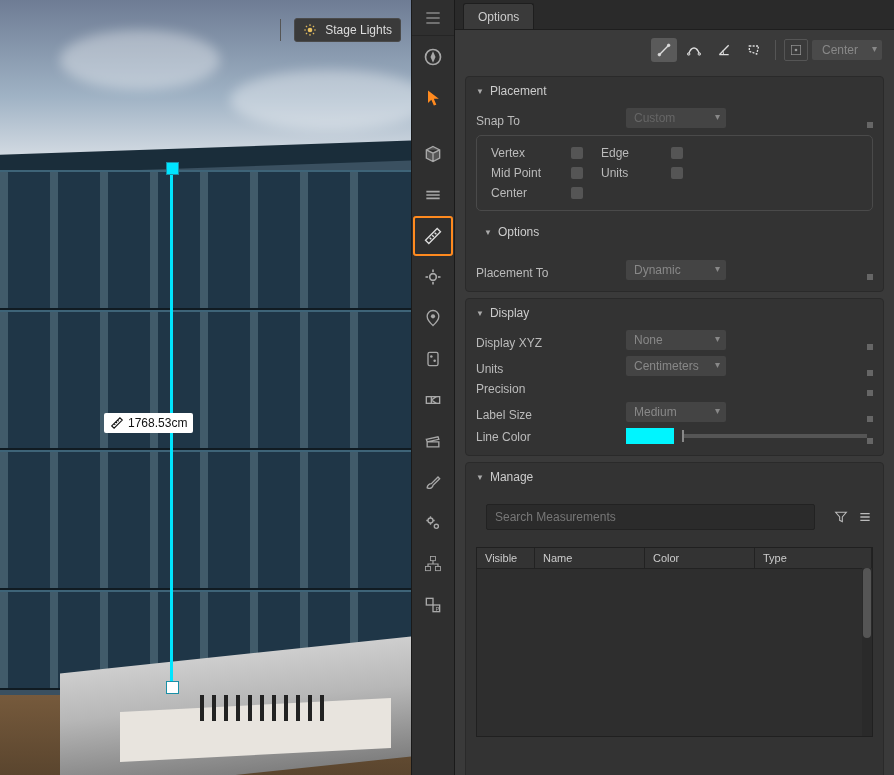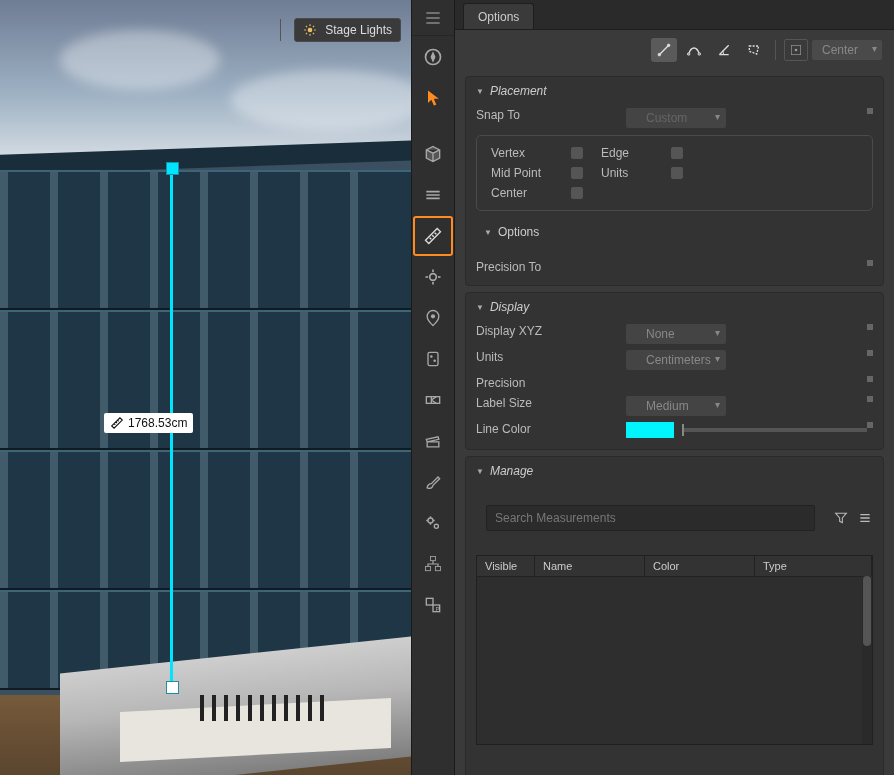--- a/index.html
+++ b/index.html
@@ -50,41 +50,41 @@
   .rtoolbar { height:40px; display:flex; align-items:center; justify-content:flex-end; padding:0 12px; gap:4px; }
   .rtoolbar .ico { width:26px; height:24px; display:flex; align-items:center; justify-content:center; border-radius:3px;}
   .rtoolbar .ico.active { background:#5a5a5a; }
   .rtoolbar .ico svg { width:16px; height:16px; stroke:#ddd; fill:none; }
   .rtoolbar .sep { width:1px; height:20px; background:#555; margin:0 4px; }
   .rtoolbar .dd { background:#4a4a4a; color:#888; padding:3px 18px 3px 10px; border-radius:2px; font-size:12px; position:relative; min-width:70px; }
   .rtoolbar .dd::after { content:"▾"; position:absolute; right:5px; top:3px; font-size:10px; }
   .rtoolbar .icobox { width:24px; height:22px; border:1px solid #555; border-radius:2px; display:flex; align-items:center; justify-content:center; }
 
   .section { margin:6px 10px; background:#333; border:1px solid #2a2a2a; border-radius:4px; padding-bottom:8px; }
-  .sec-h { padding:7px 10px; color:#ccc; font-size:12px; display:flex; align-items:center; gap:6px;font-style:italic;}
+  .sec-h { padding:7px 10px; color:#ccc; font-size:12px; display:flex; align-items:center; gap:6px;}
   .sec-h::before { content:"▼"; font-size:8px; color:#aaa; }
-  .row { display:flex; align-items:flex-start; padding:3px 10px; }
+  .row { display:flex; align-items:flex-end; padding:3px 10px; }
   .row .lbl { flex:0 0 150px; color:#bbb; font-size:12px; }
   .row .ctrl { flex:1; }
   .row .dot { width:6px; height:6px; background:#666; margin-left:auto; }
-  .sel { background:#444; color:#888; padding:3px 20px; border-radius:2px; font-size:12px; width:100px; display:inline-block; position:relative; }
+  .sel { background:#444; color:#888; padding:3px 8px; border-radius:2px; font-size:12px; width:100px; display:inline-block; position:relative; }
   .sel::after { content:"▾"; position:absolute; right:6px; top:3px; font-size:10px; color:#888; }
 
   .snapbox { margin:4px 10px 8px; border:1px solid #4a4a4a; border-radius:5px; padding:10px 14px; display:grid; grid-template-columns: 80px 30px 70px 30px; row-gap:6px; align-items:center; color:#bbb; font-size:12px;}
   .chk { width:12px; height:12px; background:#555; border-radius:2px; }
 
   .subsec { margin:4px 10px 12px; }
   .subsec-h { padding:6px 8px; color:#ccc; font-size:12px; display:flex; gap:6px; align-items:center; }
   .subsec-h::before { content:"▼"; font-size:8px; color:#aaa; }
 
   .color-swatch { width:48px; height:16px; background:#00f5ff; display:inline-block; }
   .slider-track { flex:1; height:4px; background:#555; margin-left:8px; position:relative; }
   .slider-track::before { content:""; position:absolute; left:0; top:-4px; width:2px; height:12px; background:#888;}
 
-  .manage .search { margin:20px 10px; background:#2b2b2b; border:1px solid #222; padding:5px 8px; color:#777; font-size:12px; border-radius:2px; display:flex; align-items:center; }
+  .manage .search { margin:13px 10px; background:#2b2b2b; border:1px solid #222; padding:5px 8px; color:#777; font-size:12px; border-radius:2px; display:flex; align-items:center; }
   .manage .toolrow { display:flex; align-items:center; gap:8px; padding:0 10px 4px; }
   .manage .tbl { margin:0 10px; border:1px solid #202020; background:#2e2e2e; height:190px; position:relative;}
   .manage .thead { display:flex; background:#333; border-bottom:1px solid #222; }
   .manage .thead div { padding:4px 8px; color:#ccc; font-size:11px; border-right:1px solid #222; }
   .manage .scroll { position:absolute; right:0; top:20px; bottom:0; width:10px; background:#2a2a2a; }
   .manage .scroll::before { content:""; position:absolute; top:0; left:1px; right:1px; height:70px; background:#555; border-radius:4px; }
 
   .ficon { width:16px; height:16px; }
 </style>
 </head>
@@ -325,21 +325,22 @@
       <span class="chk"></span>
       <span>Center</span>
       <span class="chk"></span>
     </div>
     <div class="subsec">
       <div class="subsec-h">
           <span>Options</span>
         </div>
     </div>
     <div class="row">
-      <div class="lbl">Precision To</div>
+      <div class="lbl">Placement To</div>
+      <div class="ctrl"><span class="sel"><span>Dynamic</span></span></div>
       <div class="dot"></div>
     </div>
   </div>
 
   <div class="section">
     <div class="sec-h">
         <span>Display</span>
       </div>
     <div class="row">
       <div class="lbl">Display XYZ</div>

